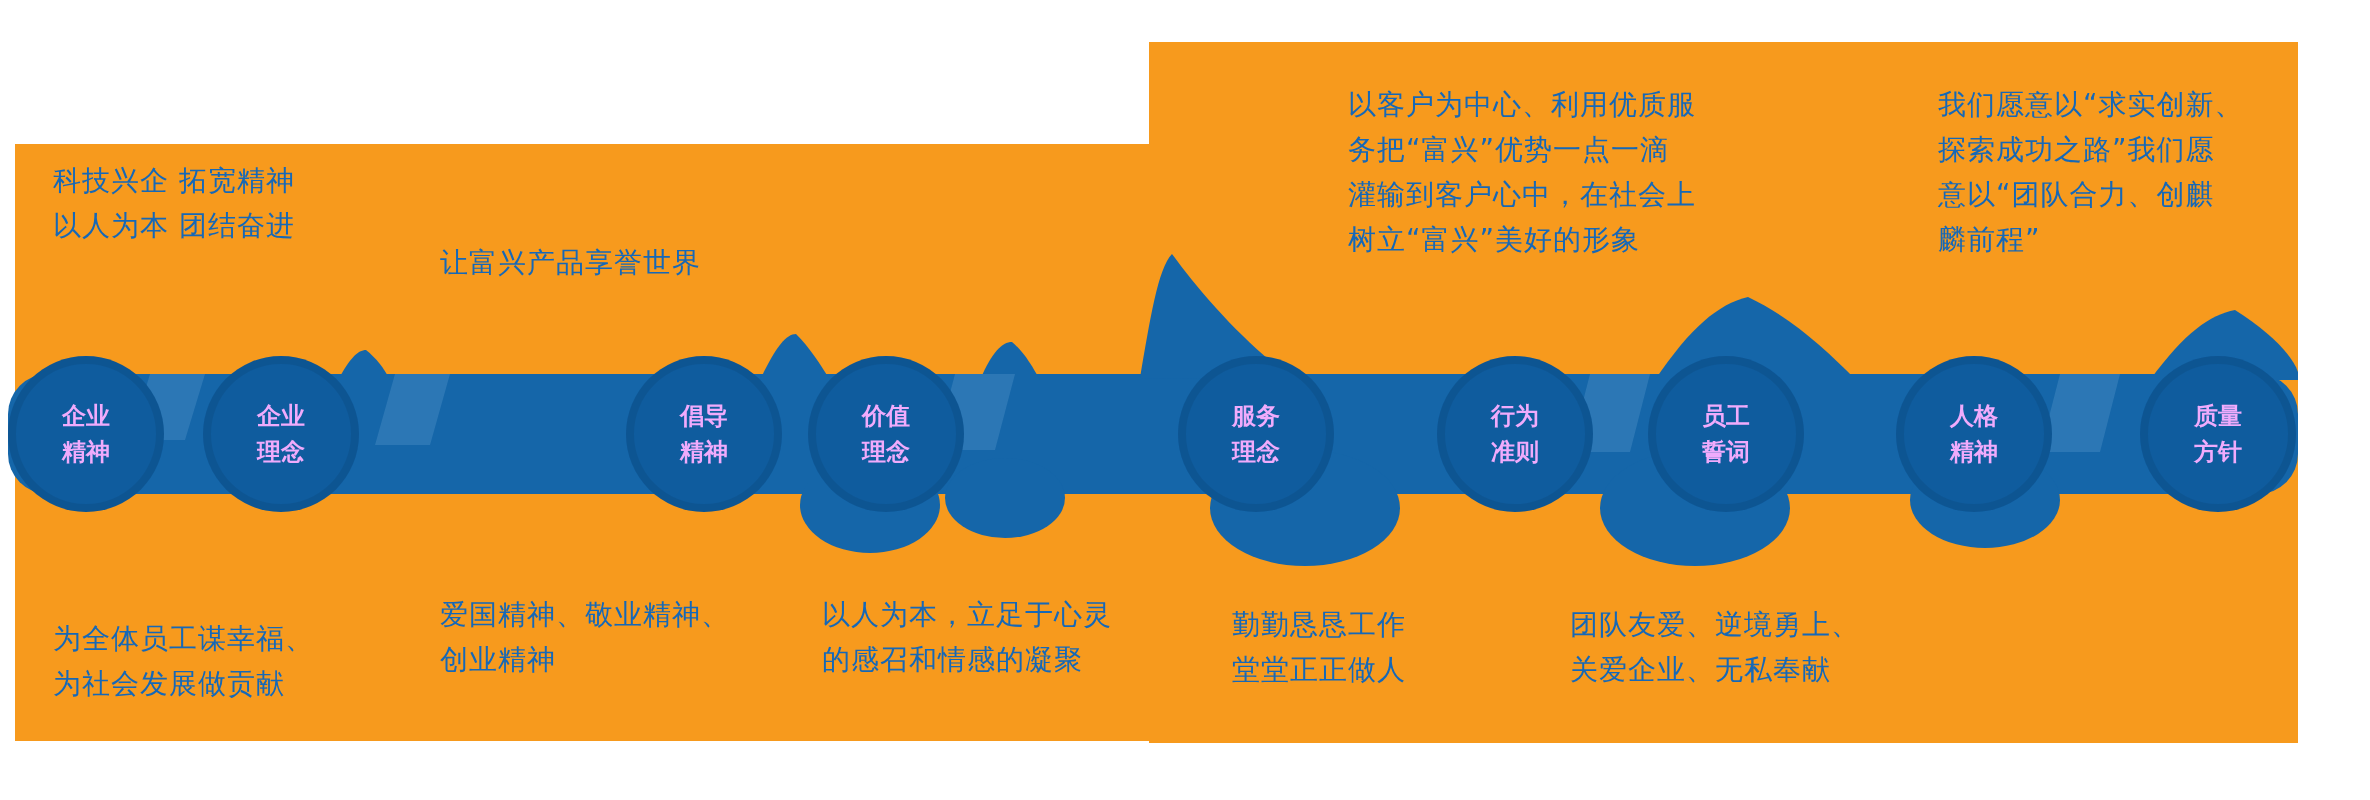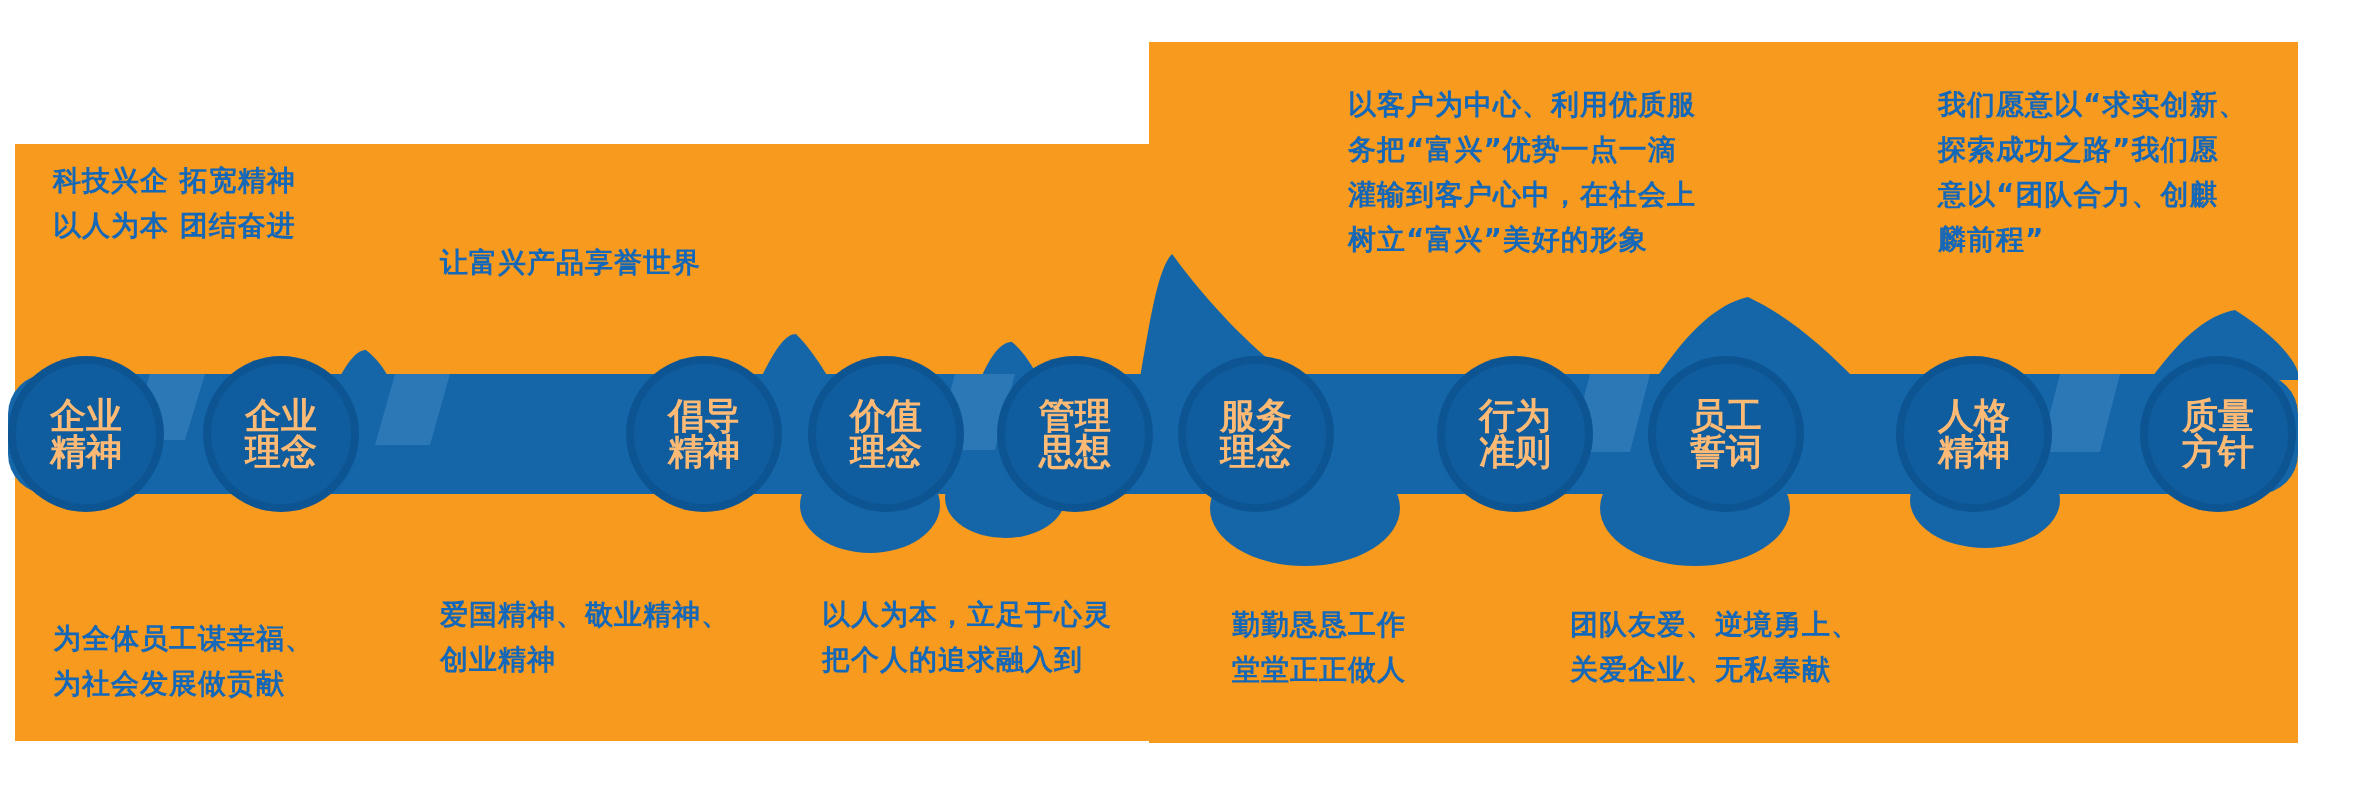--- a/index.html
+++ b/index.html
@@ -33,30 +33,30 @@
   .node{
     position:absolute;
     top:356px;
     width:156px; height:156px;
     border-radius:50%;
     background:var(--circle);
     box-shadow: inset 0 0 0 8px rgba(0,0,0,0.07);
     z-index:3;
     display:flex; flex-direction:column;
     align-items:center; justify-content:center;
-    color:#fdba74;
-    font-size:36px; font-weight:bold;
+    color:#f0abfc;
+    font-size:24px; font-weight:bold;
     line-height:36px; text-align:center;
   }
   .note{
     position:absolute;
     z-index:4;
     color:var(--blue-text);
     font-size:28px;
-    font-weight:bold;
+    font-weight:normal;
     line-height:45px;
     white-space:pre-line;
     letter-spacing:1px;
   }
 </style>
 </head>
 <body>
 
 <div class="canvas">
 
@@ -96,24 +96,20 @@
       <span>理念</span>
     </div>
   <div class="node" style="left:626px">
       <span>倡导</span>
       <span>精神</span>
     </div>
   <div class="node" style="left:808px">
       <span>价值</span>
       <span>理念</span>
     </div>
-  <div class="node" style="left:997px">
-      <span>管理</span>
-      <span>思想</span>
-    </div>
   <div class="node" style="left:1178px">
       <span>服务</span>
       <span>理念</span>
     </div>
   <div class="node" style="left:1437px">
       <span>行为</span>
       <span>准则</span>
     </div>
   <div class="node" style="left:1648px">
       <span>员工</span>
@@ -138,19 +134,19 @@
   <div class="note" style="left:1938px; top:82px">我们愿意以“求实创新、
 探索成功之路”我们愿
 意以“团队合力、创麒
 麟前程”</div>
 
   <div class="note" style="left:53px;   top:616px">为全体员工谋幸福、
 为社会发展做贡献</div>
   <div class="note" style="left:440px;  top:592px">爱国精神、敬业精神、
 创业精神</div>
   <div class="note" style="left:822px;  top:592px">以人为本，立足于心灵
-把个人的追求融入到</div>
+的感召和情感的凝聚</div>
   <div class="note" style="left:1232px; top:602px">勤勤恳恳工作
 堂堂正正做人</div>
   <div class="note" style="left:1570px; top:602px">团队友爱、逆境勇上、
 关爱企业、无私奉献</div>
 
 </div>
 
 </body></html>

